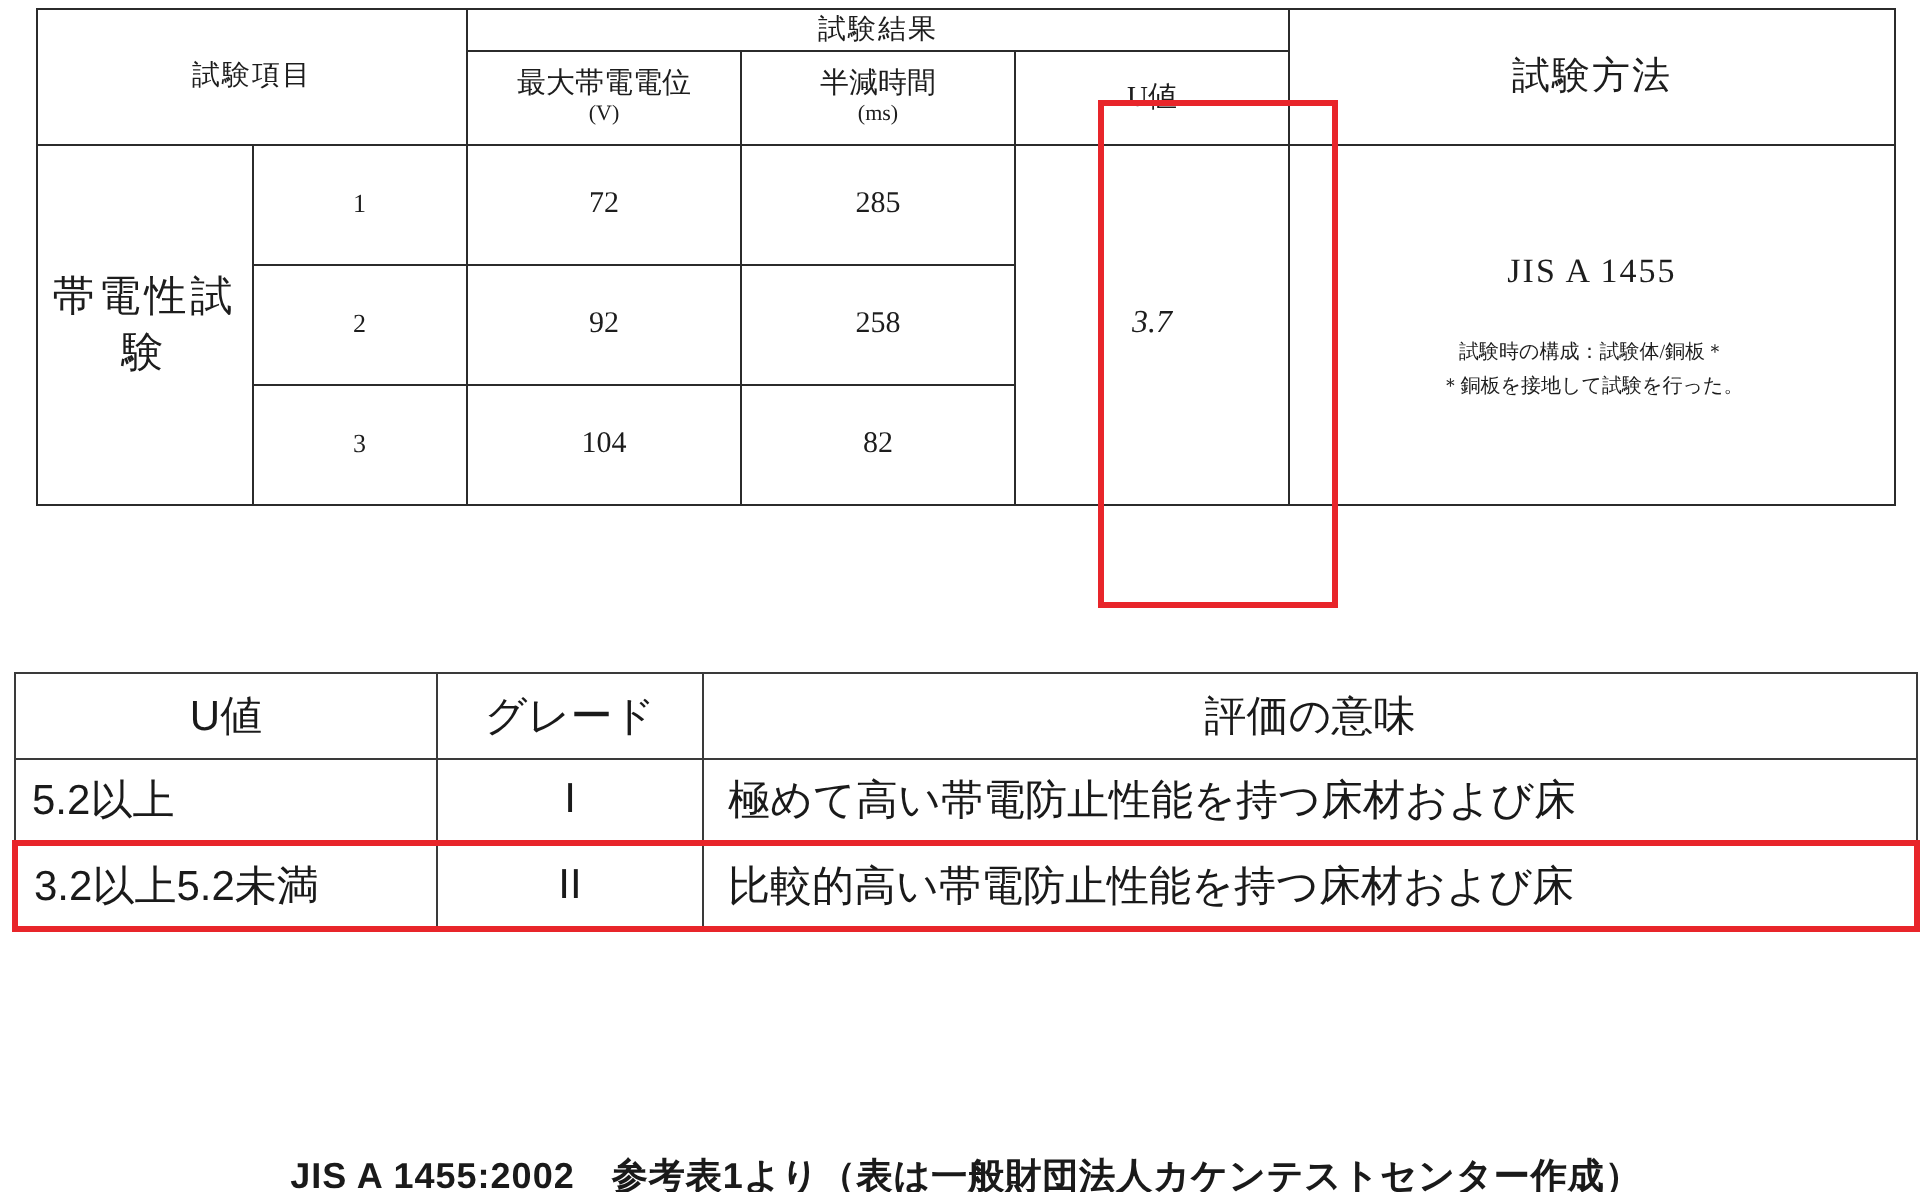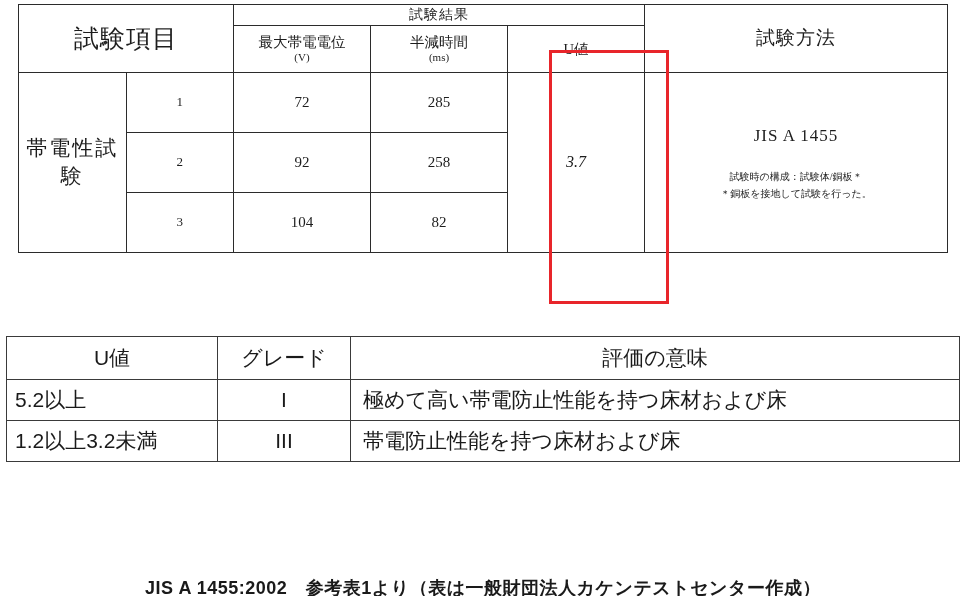--- a/index.html
+++ b/index.html
@@ -29,21 +29,21 @@
     table-layout: fixed;
   }
   table.top td, table.top th {
     border: 1px solid #2b2b2b;
     text-align: center;
     vertical-align: middle;
     font-weight: normal;
     color: #1d1d1d;
     font-family: "Liberation Serif", serif;
   }
-  .hdr-item     { width: 212px; font-size: 25px; letter-spacing: 1px; }
+  .hdr-item     { width: 212px; font-size: 14px; letter-spacing: 1px; }
   .hdr-no       { width: 42px; }
   .hdr-res      { font-size: 14px; letter-spacing: 1px; }
   .hdr-method   { width: 300px; font-size: 19px; letter-spacing: 1px; }
 
   .sub {
     font-size: 14.5px;
     line-height: 1.25;
     padding: 7px 2px;
   }
   .sub .unit { font-size: 11px; display: block; }
@@ -191,22 +191,22 @@
         <th class="g-col-g">グレード</th>
         <th>評価の意味</th>
       </tr>
     </thead>
     <tbody>
       <tr>
         <td class="c-u">5.2以上</td>
         <td class="c-g">I</td>
         <td class="c-m">極めて高い帯電防止性能を持つ床材および床</td>
       </tr>
-      <tr>
-        <td class="c-u">1.2以上3.2未満</td>
-        <td class="c-g">III</td>
-        <td class="c-m">帯電防止性能を持つ床材および床</td>
+      <tr class="highlight">
+        <td class="c-u">3.2以上5.2未満</td>
+        <td class="c-g">II</td>
+        <td class="c-m">比較的高い帯電防止性能を持つ床材および床</td>
       </tr>
     </tbody>
   </table>
 </div>
 
 <div class="caption">JIS A 1455:2002　参考表1より（表は一般財団法人カケンテストセンター作成）</div>
 
 </body></html>

